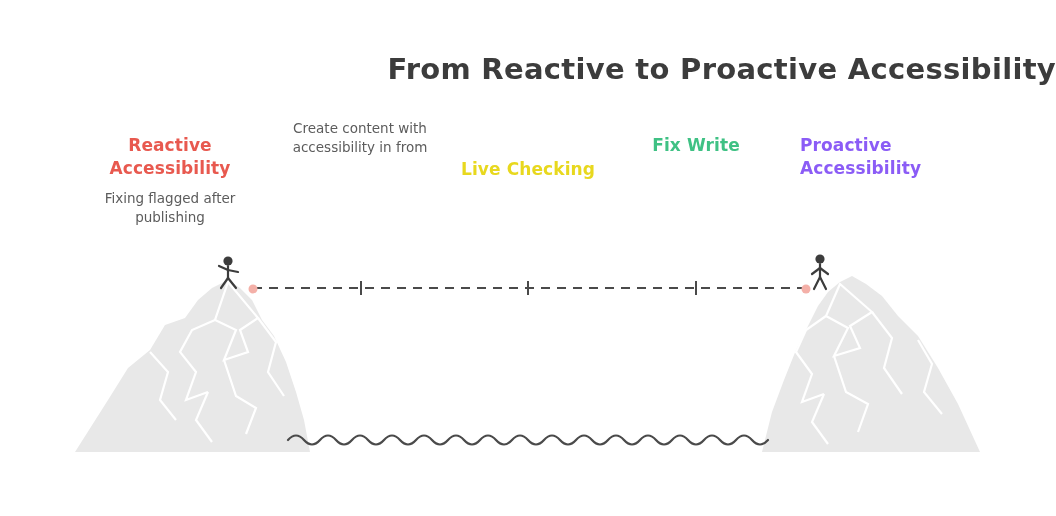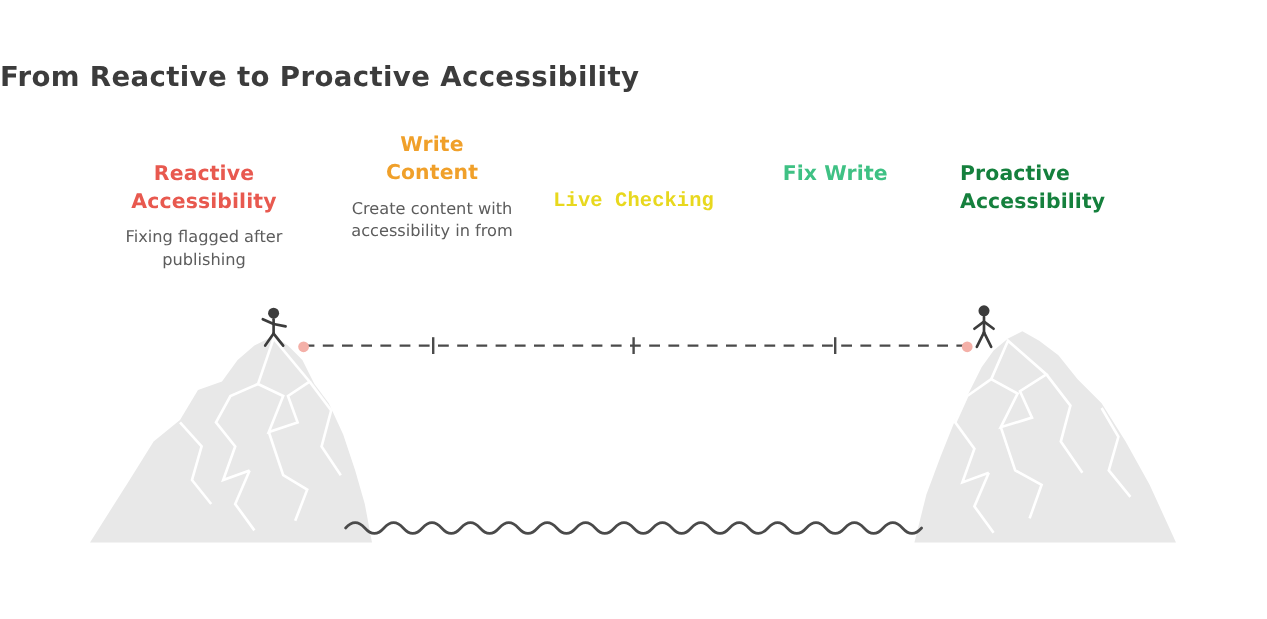--- a/index.html
+++ b/index.html
@@ -14,22 +14,22 @@
     overflow: hidden;
     font-family: "DejaVu Sans", sans-serif;
     color: #4a4a4a;
   }
 
   #page-title {
     position: absolute;
     top: 52px;
     left: 0;
     width: 1056px;
-    text-align: left;
-    font-size: 23px;
+    text-align: right;
+    font-size: 29px;
     font-weight: bold;
     letter-spacing: 0.3px;
     color: #3c3c3c;
     font-family: "DejaVu Sans", sans-serif;
   }
 
   .step {
     position: absolute;
     text-align: center;
   }
@@ -42,21 +42,21 @@
   .step-desc {
     margin-top: 9px;
     font-size: 13.5px;
     line-height: 1.42;
     color: #5c5c5c;
   }
 
   
   #step-0 { left: 90px;  top: 134px; width: 160px; text-align: center; }
   #step-1 { left: 280px; top: 110px; width: 160px; }
-  #step-2 { left: 448px; top: 158px; width: 160px; font-family: Liberation Mono, monospace; }
+  #step-2 { left: 448px; top: 158px; width: 160px; }
   #step-3 { left: 616px; top: 134px; width: 160px; }
   #step-4 { left: 800px; top: 134px; width: 170px; text-align: left; }
   #step-4 .step-label { text-align: left; }
   #step-4 .step-desc  { text-align: left; }
 
   #scene {
     position: absolute;
     left: 0;
     top: 0;
     width: 1056px;
@@ -123,33 +123,29 @@
 
 <div class="step" id="step-0">
   <div class="step-label" style="color: rgb(232, 89, 79);">
     <span>Reactive</span><br>
     <span>Accessibility</span>
   </div>
   <div class="step-desc">Fixing flagged after publishing</div>
 </div>
 
 <div class="step" id="step-1">
-  <div class="step-label" style="color: rgb(240, 160, 42);">
-    <span>Write</span><br>
-    <span>Content</span>
-  </div>
   <div class="step-desc">Create content with accessibility in from</div>
 </div>
 
 <div class="step" id="step-2">
   <div class="step-label" style="color: rgb(232, 216, 30);">Live Checking</div>
 </div>
 
 <div class="step" id="step-3">
   <div class="step-label" style="color: rgb(63, 193, 132);">Fix Write</div>
 </div>
 
 <div class="step" id="step-4">
-  <div class="step-label" style="color: #15803d;">
+  <div class="step-label" style="color: #8b5cf6;">
     <span>Proactive</span><br>
     <span>Accessibility</span>
   </div>
 </div>
 
 </body></html>

